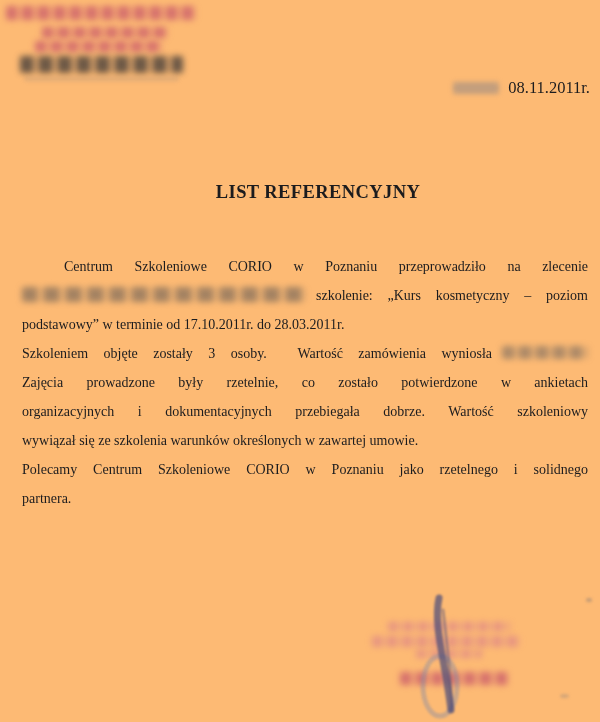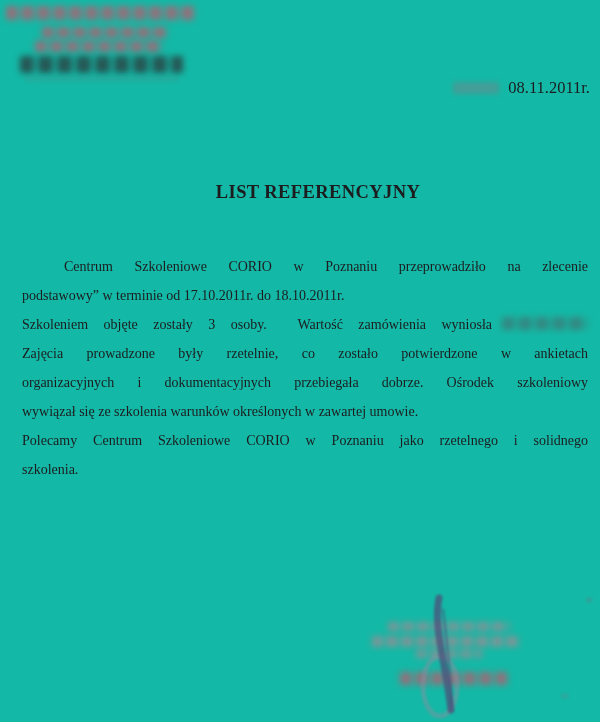--- a/index.html
+++ b/index.html
@@ -1,20 +1,20 @@
 <!DOCTYPE html>
 <html><head>
 <meta charset="utf-8">
 <style>
   html, body { margin: 0; padding: 0; background: #ffffff; }
   .page {
     position: relative;
     width: 600px;
     height: 722px;
-    background: #14b8a6;
+    background: #fdba74;
     overflow: hidden;
     font-family: "Liberation Serif", serif;
     color: #1c1c1e;
   }
 
   
   .redact {
     display: inline-block;
     border-radius: 2px;
     filter: blur(3px);
@@ -122,27 +122,28 @@
   </div>
 
   <div class="dateline">
     <span class="redact redact-city"></span><span>08.11.2011r.</span>
   </div>
 
   <h1 class="title">LIST REFERENCYJNY</h1>
 
   <div class="letter-body">
     <div class="ln just indent"><span>Centrum Szkoleniowe CORIO w Poznaniu przeprowadziło na zlecenie</span></div>
-    <div class="ln"><span>podstawowy” w terminie od 17.10.2011r. do 18.10.2011r.</span></div>
+    <div class="ln just"><span class="redact redact-client"></span><span>szkolenie: „Kurs kosmetyczny – poziom</span></div>
+    <div class="ln"><span>podstawowy” w terminie od 17.10.2011r. do 28.03.2011r.</span></div>
     <div class="ln just"><span>Szkoleniem objęte zostały 3 osoby.&nbsp; Wartość zamówienia wyniosła</span><span class="redact redact-amount"></span></div>
     <div class="ln just"><span>Zajęcia prowadzone były rzetelnie, co zostało potwierdzone w ankietach</span></div>
-    <div class="ln just"><span>organizacyjnych i dokumentacyjnych przebiegała dobrze. Ośrodek szkoleniowy</span></div>
+    <div class="ln just"><span>organizacyjnych i dokumentacyjnych przebiegała dobrze. Wartość szkoleniowy</span></div>
     <div class="ln"><span>wywiązał się ze szkolenia warunków określonych w zawartej umowie.</span></div>
     <div class="ln just"><span>Polecamy Centrum Szkoleniowe CORIO w Poznaniu jako rzetelnego i solidnego</span></div>
-    <div class="ln"><span>szkolenia.</span></div>
+    <div class="ln"><span>partnera.</span></div>
   </div>
 
   <div class="sig">
     <div class="bar bar-red-light rA"></div>
     <div class="bar bar-red-light rB"></div>
     <div class="bar bar-red-light rC"></div>
     <div class="bar bar-red rD"></div>
     <svg width="222" height="130" viewBox="0 0 222 130">
       <ellipse cx="80" cy="94" rx="17" ry="30" fill="none" stroke="#8f8fa0" stroke-width="5" opacity="0.45"></ellipse>
       <path d="M 79 6 C 73 34, 85 68, 91 118" fill="none" stroke="#4d4d7a" stroke-width="7" stroke-linecap="round" opacity="0.72"></path>

